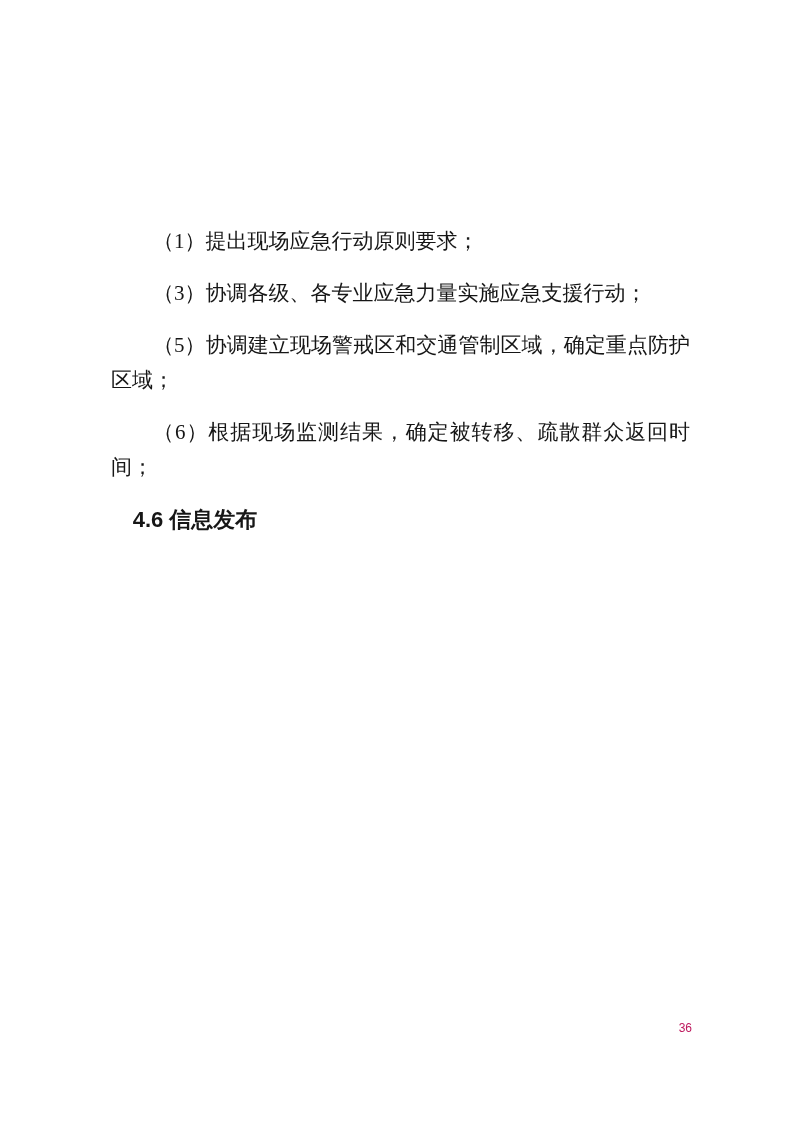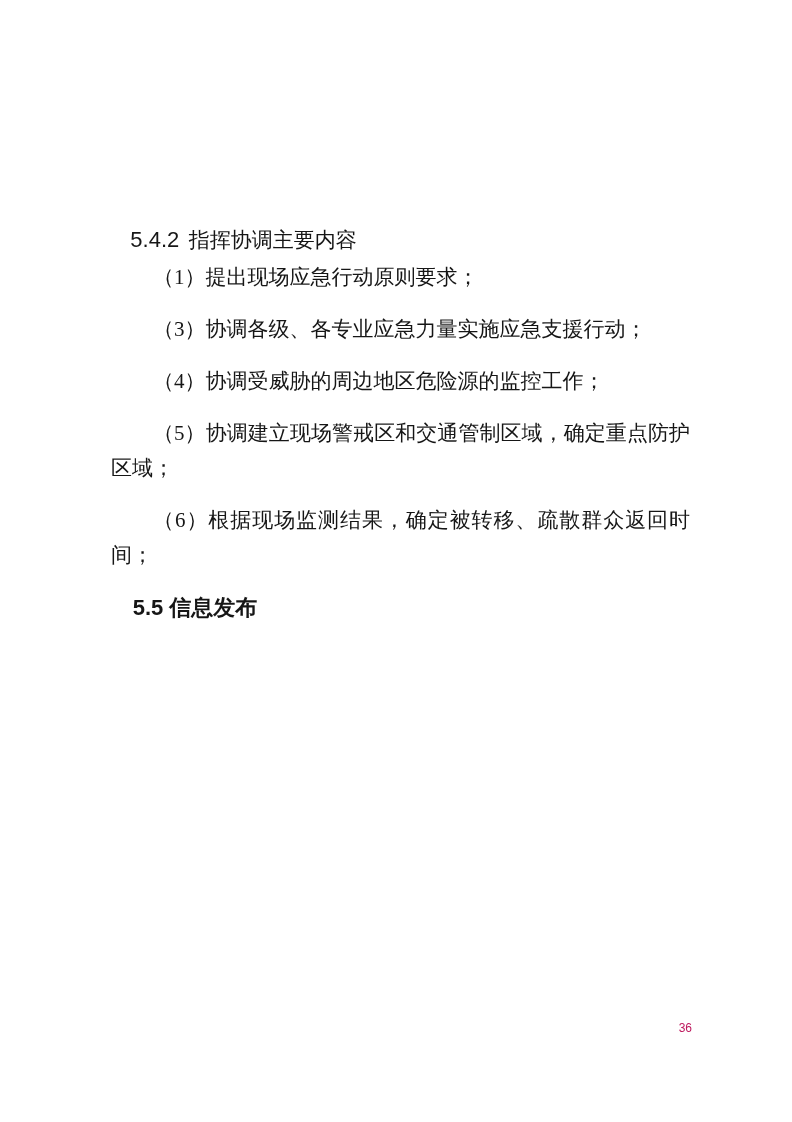--- a/index.html
+++ b/index.html
@@ -69,27 +69,25 @@
     line-height: 15px;
     color: #be185d;
   }
 </style>
 </head>
 <body>
 
 <div class="page">
   <div class="content">
 
-    <div class="heading3"><span class="heading-num">5.4.2</span><span>  </span><span class="heading-title">指挥协调主要内容</span></div>
 
     <p class="para-item first">（1）提出现场应急行动原则要求；</p>
     <p class="para-item">（3）协调各级、各专业应急力量实施应急支援行动；</p>
-    <p class="para-item">（4）协调受威胁的周边地区危险源的监控工作；</p>
     <p class="para-item">（5）协调建立现场警戒区和交通管制区域，确定重点防护区域；</p>
     <p class="para-item">（6）根据现场监测结果，确定被转移、疏散群众返回时间；</p>
 
-    <div class="heading2"><span class="heading-num">5.5</span><span class="heading-title">信息发布</span></div>
+    <div class="heading2"><span class="heading-num">4.6</span><span class="heading-title">信息发布</span></div>
 
 
   </div>
 
   <div class="page-number">36</div>
 </div>
 
 </body></html>

